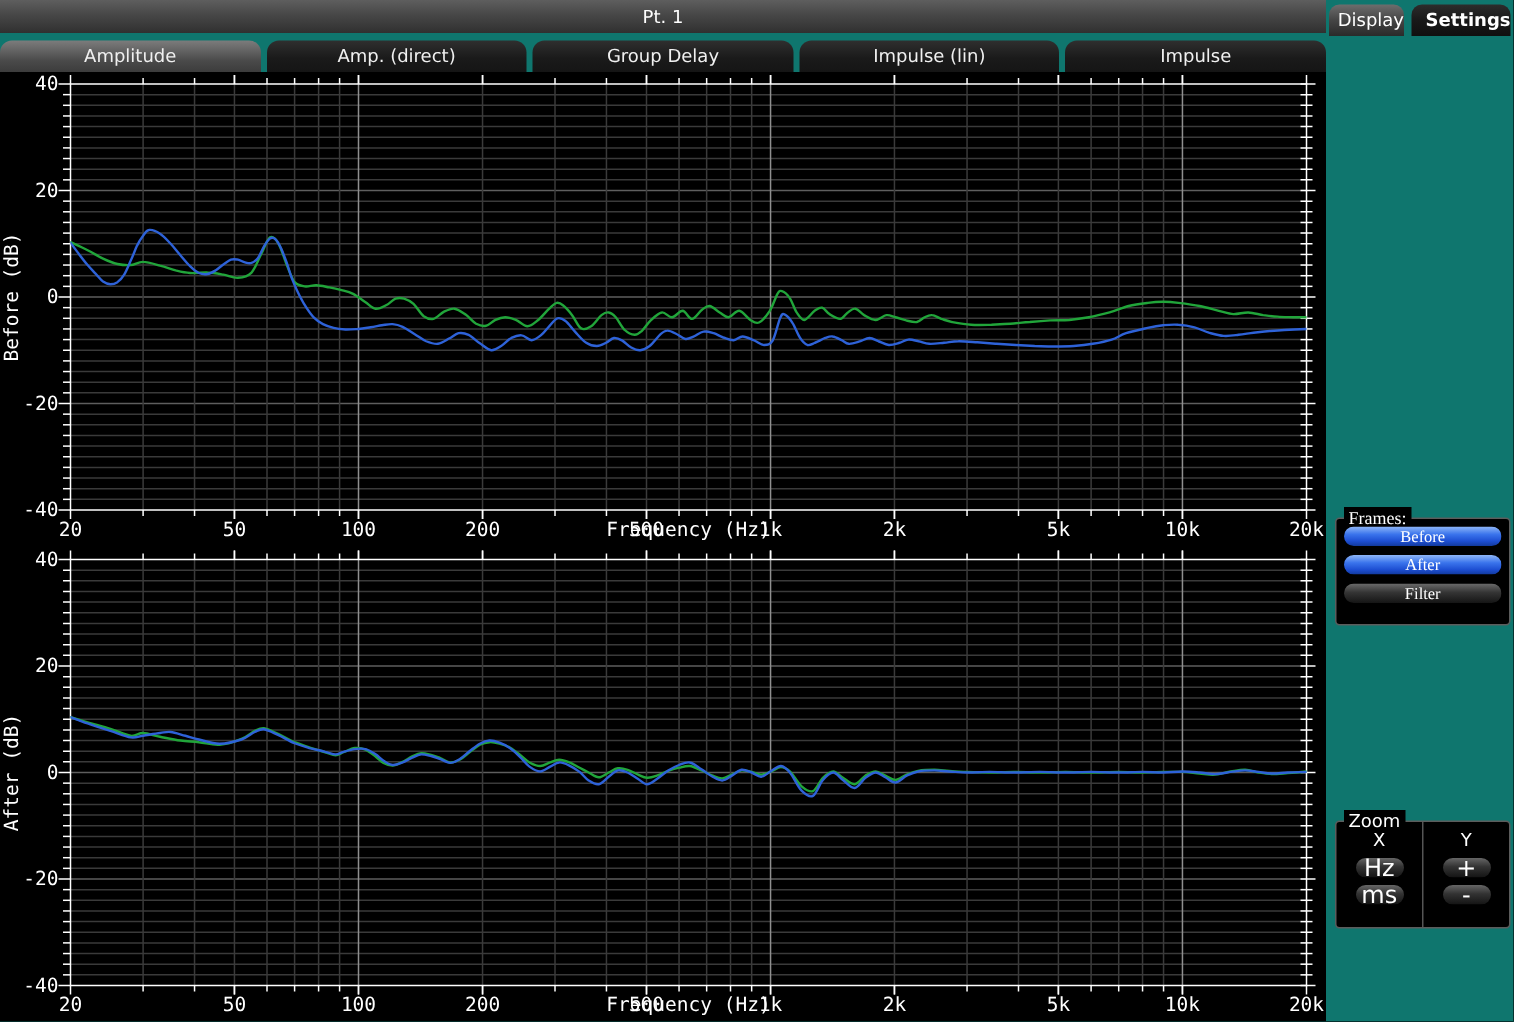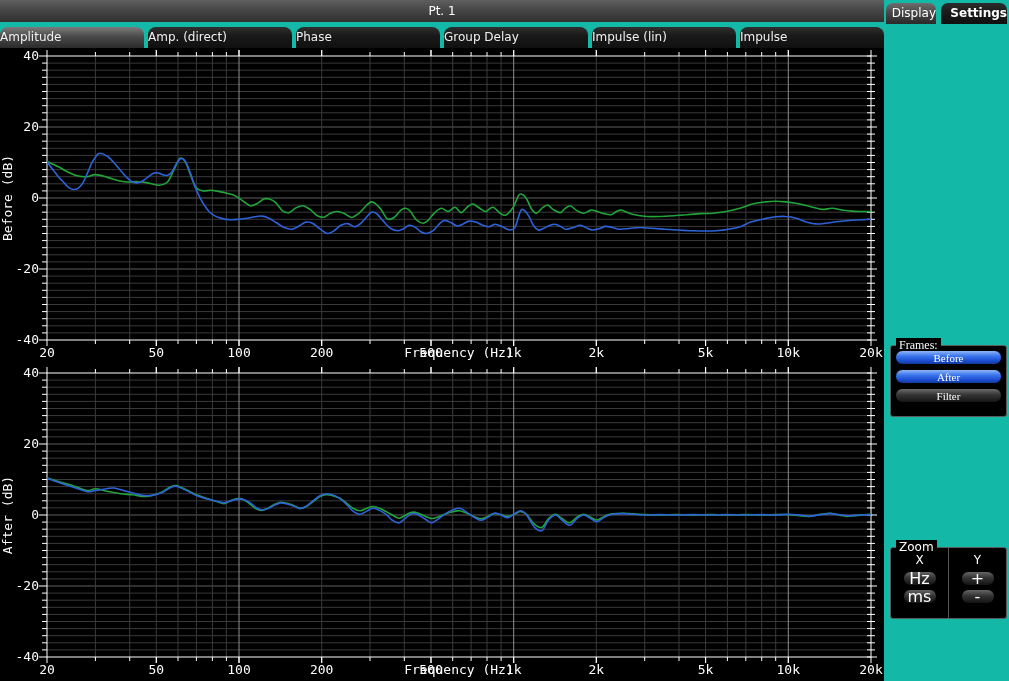--- a/index.html
+++ b/index.html
@@ -1,24 +1,24 @@
 <!DOCTYPE html>
 <html><head>
 <meta charset="utf-8">
 <style>
   html,body{margin:0;padding:0;background:#000;}
-  .app{position:relative;width:1009px;height:681px;background:#14b8a6;overflow:hidden;
+  .app{position:relative;width:1009px;height:681px;background:#0f766e;overflow:hidden;
        font-family:"DejaVu Sans","Liberation Sans",sans-serif;color:#fff;}
   
   .titlebar{position:absolute;left:0;top:0;width:884px;height:22px;
     background:linear-gradient(180deg,#5e5e5e 0%,#474747 45%,#303030 100%);
     font-size:12px;line-height:22px;text-align:center;color:#fff;}
   
   .tabs{position:absolute;left:0;top:27px;width:884px;height:21px;display:flex;gap:4px;}
-  .tab{flex:1;height:21px;border-radius:8px 8px 0 0;line-height:21px;
+  .tab{flex:1;height:30px;border-radius:8px 8px 0 0;text-align:center;line-height:21px;
     font-size:12px;color:#f0f0f0;background:linear-gradient(180deg,#2f2f2f 0%,#1a1a1a 40%,#101010 100%);}
   .tab.active{background:linear-gradient(180deg,#7c7c7c 0%,#4a4a4a 45%,#2b2b2b 100%);}
   
   .plot-svg{position:absolute;left:0;display:block;background:#000;}
   #chart-before{top:48px;}
   #chart-after{top:366px;}
   
   .side-tabs{position:absolute;left:886px;top:3px;width:121px;height:21px;display:flex;gap:5px;}
   .side-tab{height:21px;border-radius:7px 7px 0 0;text-align:right;line-height:21px;font-size:12px;
     background:linear-gradient(180deg,#2c2c2c 0%,#191919 50%,#101010 100%);}
@@ -54,21 +54,20 @@
 
 <div class="app">
 
   <div class="titlebar">
     <span>Pt. 1</span>
   </div>
 
   <div class="tabs">
     <div class="tab active">Amplitude</div>
     <div class="tab">Amp. (direct)</div>
-    <div class="tab">Phase</div>
     <div class="tab">Group Delay</div>
     <div class="tab">Impulse (lin)</div>
     <div class="tab">Impulse</div>
   </div>
 
   <svg id="chart-before" class="plot-svg" width="884" height="318">
       <line x1="47" y1="284.9" x2="871" y2="284.9" stroke="#3a3a3a" stroke-width="1"></line>
       <line x1="47" y1="277.8" x2="871" y2="277.8" stroke="#3a3a3a" stroke-width="1"></line>
       <line x1="47" y1="270.7" x2="871" y2="270.7" stroke="#3a3a3a" stroke-width="1"></line>
       <line x1="47" y1="263.6" x2="871" y2="263.6" stroke="#3a3a3a" stroke-width="1"></line>

